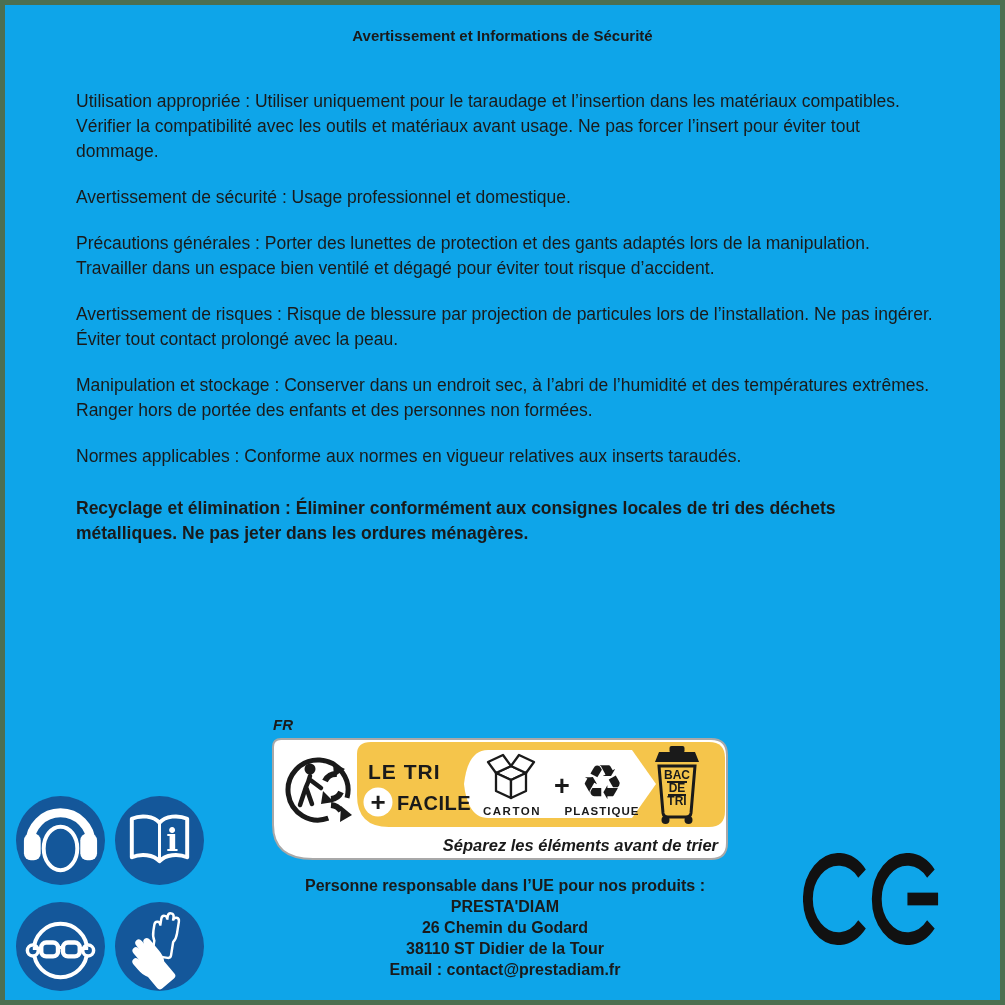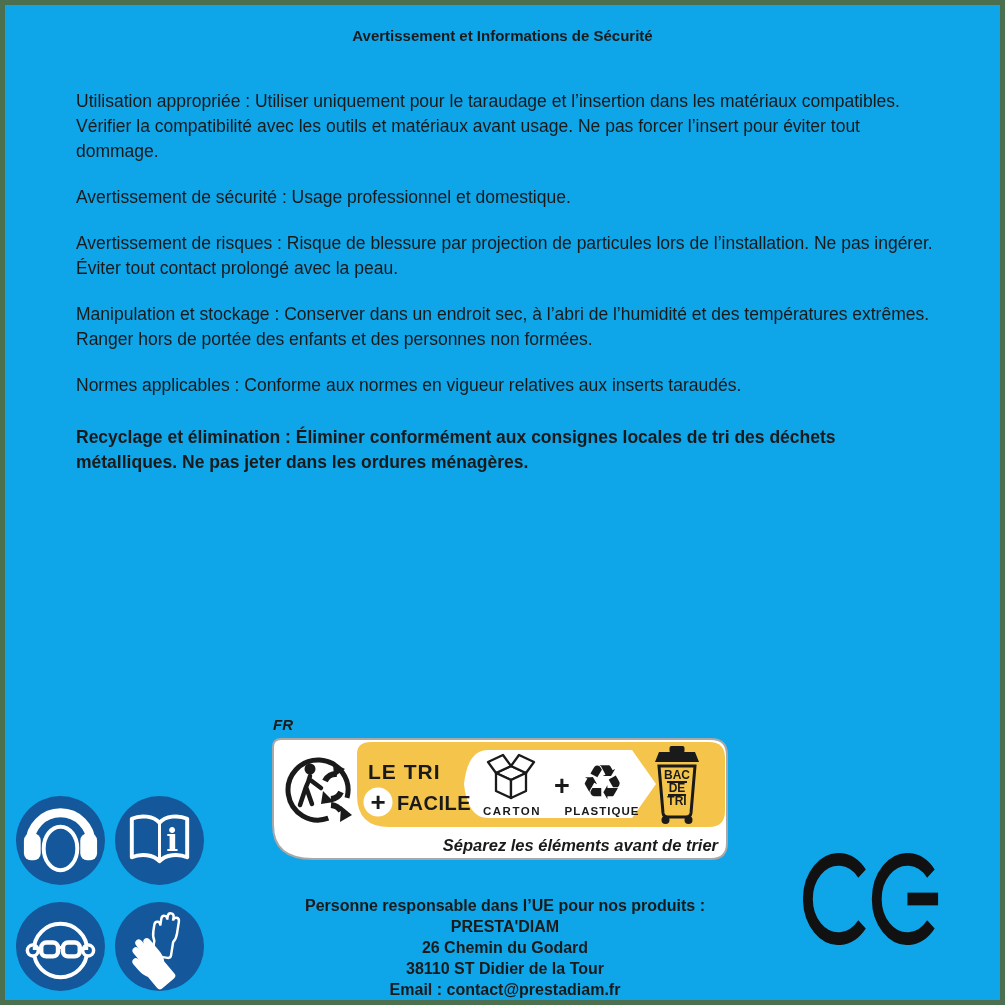--- a/index.html
+++ b/index.html
@@ -11,34 +11,35 @@
   .title{position:absolute;top:22px;left:0;width:100%;text-align:center;
     font-size:15px;font-weight:bold;}
   .body-text{position:absolute;left:71px;top:84px;width:862px;
     font-size:17.5px;line-height:25px;}
   .body-text p{margin:0 0 21px 0;}
   .body-text p.gap-before{margin-top:27px;font-weight:bold;}
   .icon-grid{position:absolute;left:11px;top:791px;display:grid;
     grid-template-columns:89px 89px;column-gap:10px;row-gap:17px;}
   .fr-label{position:absolute;left:268px;top:711px;font-size:15px;font-weight:bold;font-style:italic;}
   .tri-svg{position:absolute;left:267px;top:733px;}
-  .address{position:absolute;left:250px;top:890px;width:500px;text-align:center;
+  .address{position:absolute;left:250px;top:870px;width:500px;text-align:center;
     font-size:16px;font-weight:bold;line-height:21px;}
   .ce-svg{position:absolute;left:798px;top:848px;}
 </style>
 </head>
 <body>
 
 <div class="page">
 
   <div class="title">Avertissement et Informations de Sécurité</div>
 
   <div class="body-text">
     <p>Utilisation appropriée : Utiliser uniquement pour le taraudage et l’insertion dans les matériaux compatibles. Vérifier la compatibilité avec les outils et matériaux avant usage. Ne pas forcer l’insert pour éviter tout dommage.</p>
     <p>Avertissement de sécurité : Usage professionnel et domestique.</p>
+    <p>Précautions générales : Porter des lunettes de protection et des gants adaptés lors de la manipulation. Travailler dans un espace bien ventilé et dégagé pour éviter tout risque d’accident.</p>
     <p>Avertissement de risques : Risque de blessure par projection de particules lors de l’installation. Ne pas ingérer. Éviter tout contact prolongé avec la peau.</p>
     <p>Manipulation et stockage : Conserver dans un endroit sec, à l’abri de l’humidité et des températures extrêmes. Ranger hors de portée des enfants et des personnes non formées.</p>
     <p>Normes applicables : Conforme aux normes en vigueur relatives aux inserts taraudés.</p>
     <p class="gap-before">Recyclage et élimination : Éliminer conformément aux consignes locales de tri des déchets métalliques. Ne pas jeter dans les ordures ménagères.</p>
   </div>
 
   <div class="icon-grid">
 
     <svg width="89" height="89" viewBox="0 0 90 90">
       <circle cx="45" cy="45" r="45" fill="#14579A"></circle>

